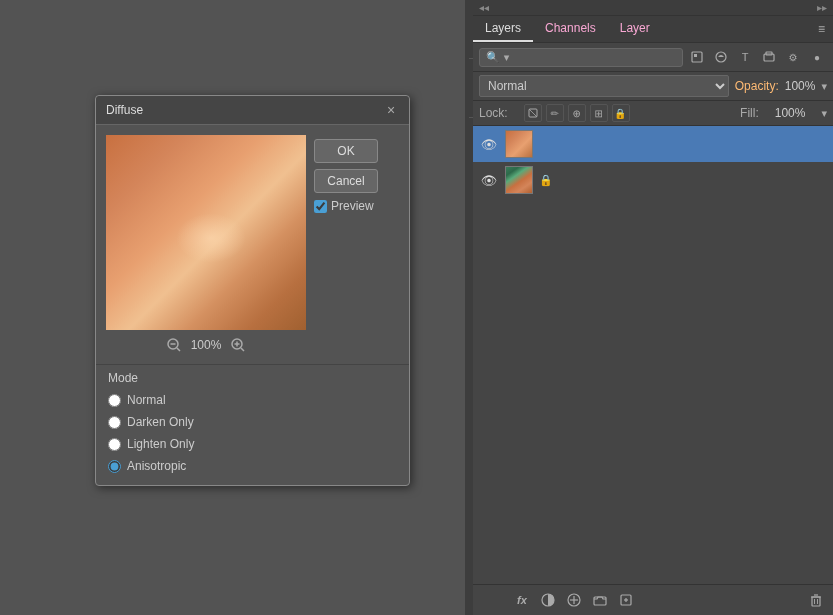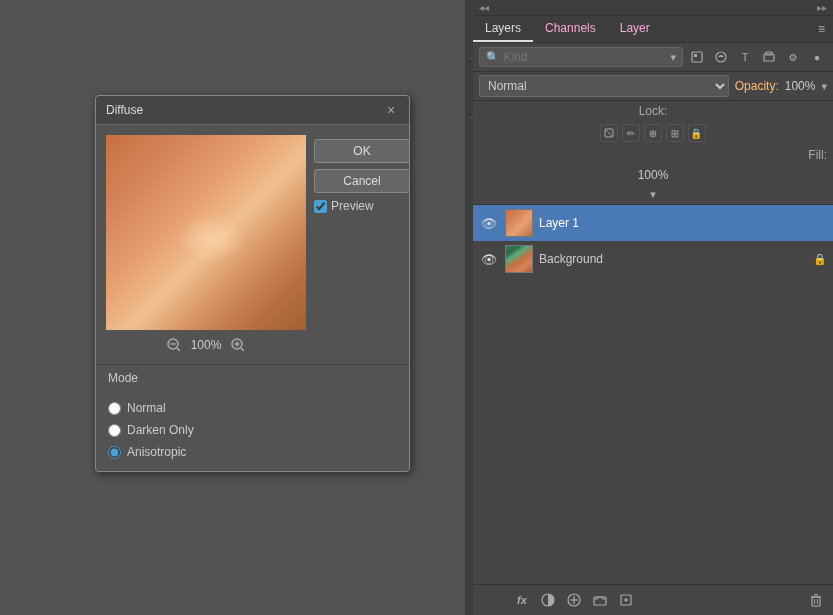--- a/index.html
+++ b/index.html
@@ -118,21 +118,21 @@
     }
 
     .dialog-buttons {
       display: flex;
       flex-direction: column;
       gap: 6px;
       padding-top: 4px;
     }
 
     .btn {
-      width: 96px;
+      width: 64px;
       padding: 4px 8px;
       background: #666;
       border: 1px solid #888;
       border-radius: 3px;
       color: #ddd;
       cursor: pointer;
       text-align: center;
       font-size: 12px;
     }
 
@@ -153,21 +153,21 @@
       accent-color: #4a9fd4;
     }
 
     .mode-section {
       padding: 6px 12px 12px 12px;
       border-top: 1px solid #444;
     }
 
     .mode-label {
       color: #ccc;
-      margin-bottom: 16px;
+      margin-bottom: 8px;
       font-size: 12px;
     }
 
     .radio-group {
       display: flex;
       flex-direction: column;
       gap: 8px;
     }
 
     .radio-item {
@@ -314,23 +314,22 @@
 
     .opacity-value {
       font-size: 12px;
       color: #ccc;
     }
 
     .lock-row {
       display: flex;
       align-items: center;
       padding: 3px 6px;
-      gap: 6px;
+      gap: 16px;
       border-bottom: 1px solid #333;
-      flex-direction: column;
     }
 
     .lock-label {
       color: #aaa;
       font-size: 12px;
     }
 
     .lock-icons {
       display: flex;
       gap: 4px;
@@ -539,20 +538,24 @@
     <div class="radio-group">
       <label class="radio-item">
         <input type="radio" name="diffuse-mode" style="">
         <span>Normal</span>
       </label>
       <label class="radio-item">
         <input type="radio" name="diffuse-mode" style="">
         <span>Darken Only</span>
       </label>
       <label class="radio-item">
+        <input type="radio" name="diffuse-mode" style="">
+        <span>Lighten Only</span>
+      </label>
+      <label class="radio-item">
         <input type="radio" name="diffuse-mode" checked="" style="">
         <span>Anisotropic</span>
       </label>
     </div>
   </div>
 </div>
 
 <div class="right-panel">
 
   <div class="panel-collapse-bar">
@@ -569,21 +572,20 @@
     </div>
     <div class="panel-tab">
       <span>Layer</span>
     </div>
     <div class="panel-tab-menu">≡</div>
   </div>
 
   <div class="panel-toolbar">
     <div class="toolbar-search">
       <span class="search-icon-small">🔍</span>
-      <input type="text" value="" placeholder="Kind" style="">
       <span style="color:#aaa;font-size:11px;">▾</span>
     </div>
     <div class="toolbar-icons">
       <div class="toolbar-icon">
         <svg width="14" height="14" viewBox="0 0 14 14" fill="none">
           <rect x="2" y="2" width="10" height="10" rx="1" stroke="#aaa" stroke-width="1.2"></rect>
           <rect x="4" y="4" width="3" height="3" fill="#aaa"></rect>
         </svg>
       </div>
       <div class="toolbar-icon">
@@ -632,31 +634,29 @@
     <span style="color:#aaa;font-size:11px;">▾</span>
   </div>
 
   <div class="layers-list">
 
     <div class="layer-item active">
       <div class="layer-visibility">
         <span class="eye-icon">👁</span>
       </div>
       <div class="layer-thumb layer1-thumb"></div>
-      <span class="layer-name">Layer 1</span>
     </div>
 
     <div class="layer-item">
       <div class="layer-visibility">
         <span class="eye-icon">👁</span>
       </div>
       <div class="layer-thumb layer-bg-thumb">
         <div style="position:absolute;top:0;left:0;width:100%;height:100%;background:linear-gradient(145deg,#3a7a5a 0%,#2d6a4a 20%,#5aaa7a 35%,#c87040 55%,#d4855a 75%,#b06030 100%);"></div>
       </div>
-      <span class="layer-name">Background</span>
       <span class="layer-lock-icon">🔒</span>
     </div>
   </div>
 
   <div class="panel-bottom-bar">
     <div class="bottom-icon" style="font-size:11px;font-style:italic;font-weight:bold;margin-left:32px;">fx</div>
     <div class="bottom-icon">
       <svg width="16" height="16" viewBox="0 0 16 16" fill="none">
         <circle cx="8" cy="8" r="6" stroke="#aaa" stroke-width="1.2"></circle>
         <path d="M8 2 A6 6 0 0 1 8 14 Z" fill="#aaa"></path>

